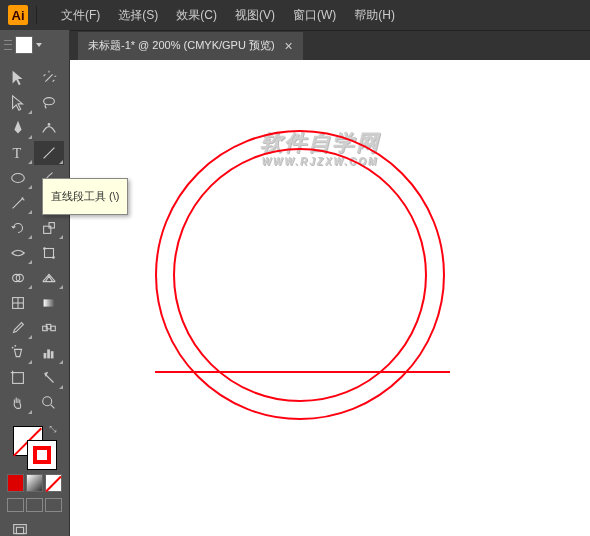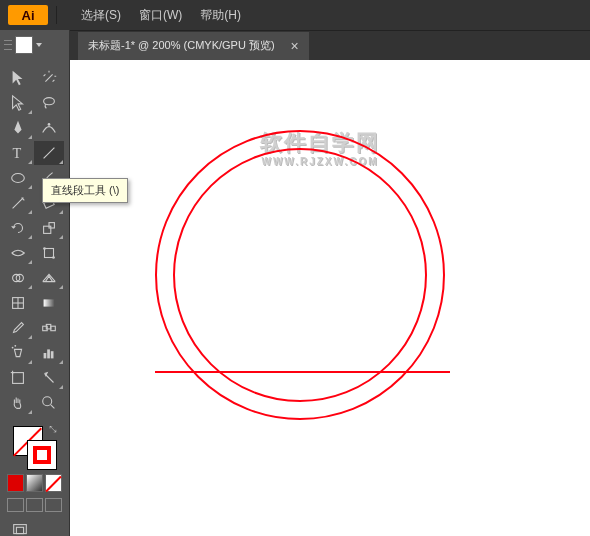--- a/index.html
+++ b/index.html
@@ -1,31 +1,31 @@
 <!DOCTYPE html>
 <html><head>
   <meta charset="utf-8">
   <style>
     * { margin: 0; padding: 0; box-sizing: border-box; }
     body { font-family: "Microsoft YaHei", sans-serif; background: #4b4b4b; width: 590px; height: 536px; overflow: hidden; position: relative; }
     
     .app-header { height: 30px; background: #333333; display: flex; align-items: center; padding-left: 8px; gap: 4px; }
-    .app-logo { width: 40px; height: 20px; background: #ff9a00; display: flex; align-items: center; justify-content: center; color: #330000; font-weight: bold; font-size: 13px; border-radius: 2px; }
+    .app-logo { width: 20px; height: 20px; background: #ff9a00; display: flex; align-items: center; justify-content: center; color: #330000; font-weight: bold; font-size: 13px; border-radius: 2px; }
     .menu-bar { display: flex; gap: 2px; margin-left: 12px; }
     .menu-item { color: #cccccc; font-size: 12px; padding: 4px 8px; cursor: pointer; }
     .logo-divider { width: 1px; height: 18px; background: #222; margin-left: 4px; }
     
     .tab-bar { height: 30px; background: #333333; display: flex; align-items: center; padding-left: 78px; border-top: 1px solid #222; }
     .control-bar { width: 70px; height: 30px; position: absolute; top: 30px; left: 0; background: #535353; display: flex; align-items: center; padding-left: 4px; gap: 3px; border-right: 1px solid #333; z-index: 5; }
     .cb-handle { width: 8px; height: 14px; display: flex; flex-direction: column; justify-content: space-around; }
     .cb-handle span { height: 1px; background: #888; }
     .control-swatch { width: 18px; height: 18px; background: #fff; border: 1px solid #666; }
     .control-dropdown { width: 0; height: 0; border-left: 3px solid transparent; border-right: 3px solid transparent; border-top: 4px solid #ccc; }
     
-    .doc-tab { background: #4b4b4b; color: #e0e0e0; font-size: 11px; padding: 6px 10px; display: flex; align-items: center; gap: 16px; height: 28px; }
+    .doc-tab { background: #4b4b4b; color: #e0e0e0; font-size: 11px; padding: 6px 10px; display: flex; align-items: center; gap: 10px; height: 28px; }
     .tab-close { color: #ccc; font-size: 14px; cursor: pointer; }
     
     .main-area { display: flex; height: calc(100% - 60px); }
     
     .toolbox { width: 70px; background: #535353; display: flex; flex-direction: column; padding: 6px 3px; gap: 1px; border-right: 1px solid #333; }
     .tool-row { display: flex; gap: 1px; }
     .tool-btn { width: 30px; height: 24px; display: flex; align-items: center; justify-content: center; cursor: pointer; position: relative; }
     .tool-btn.selected { background: #3a3a3a; }
     .tool-btn svg { width: 18px; height: 18px; }
     .tool-corner { position: absolute; bottom: 1px; right: 1px; width: 0; height: 0; border-left: 4px solid transparent; border-bottom: 4px solid #aaa; }
@@ -44,36 +44,39 @@
     .mini-sw.grad { background: linear-gradient(135deg, #fff, #333); }
     .mini-sw.none { background: #fff; position: relative; }
     .mini-sw.none::after { content: ''; position: absolute; width: 140%; height: 2px; background: #ff0000; top: 50%; left: -20%; transform: rotate(-45deg); }
     
     .screen-mode { display: flex; gap: 2px; margin: 6px 2px; }
     .sm-btn { width: 18px; height: 14px; border: 1px solid #888; }
     
     .canvas-area { flex: 1; background: #ffffff; position: relative; overflow: hidden; }
     .canvas-content { position: absolute; inset: 0; }
     
-    .watermark { position: absolute; top: 68px; left: 190px; color: #d0d0d0; font-size: 22px; font-weight: bold; text-shadow: 1px 1px 0 #bbb; letter-spacing: 2px; pointer-events: none; text-align: center; }
+    .watermark { position: absolute; top: 68px; left: 190px; color: #d0d0d0; font-size: 22px; font-weight: bold; text-shadow: 1px 1px 0 #bbb; letter-spacing: 2px; pointer-events: none; text-align: center; font-style: italic; }
     .watermark-sub { font-size: 10px; color: #ccc; letter-spacing: 2px; margin-top: -2px; }
     
-    .tooltip { position: absolute; background: #ffffe1; border: 1px solid #888; padding: 4px 8px; font-size: 11px; color: #333; box-shadow: 2px 2px 4px rgba(0,0,0,0.3); z-index: 100; white-space: nowrap; }
+    .tooltip { position: absolute; background: #ffffe1; border: 1px solid #888; padding: 10px 8px; font-size: 11px; color: #333; box-shadow: 2px 2px 4px rgba(0,0,0,0.3); z-index: 100; white-space: nowrap; }
     
     .stroke-none { fill: none; stroke: #ccc; stroke-width: 1.2; }
     .fill-icon { fill: #ccc; }
   </style>
 </head>
 <body>
 
 <div class="app-header">
   <div class="app-logo">Ai</div>
   <div class="logo-divider"></div>
   <div class="menu-bar">
+    <div class="menu-item">文件(F)</div>
     <div class="menu-item">选择(S)</div>
+    <div class="menu-item">效果(C)</div>
+    <div class="menu-item">视图(V)</div>
     <div class="menu-item">窗口(W)</div>
     <div class="menu-item">帮助(H)</div>
   </div>
 </div>
 
 <div class="control-bar">
   <div class="cb-handle">
       <span></span>
       <span></span>
       <span></span>

